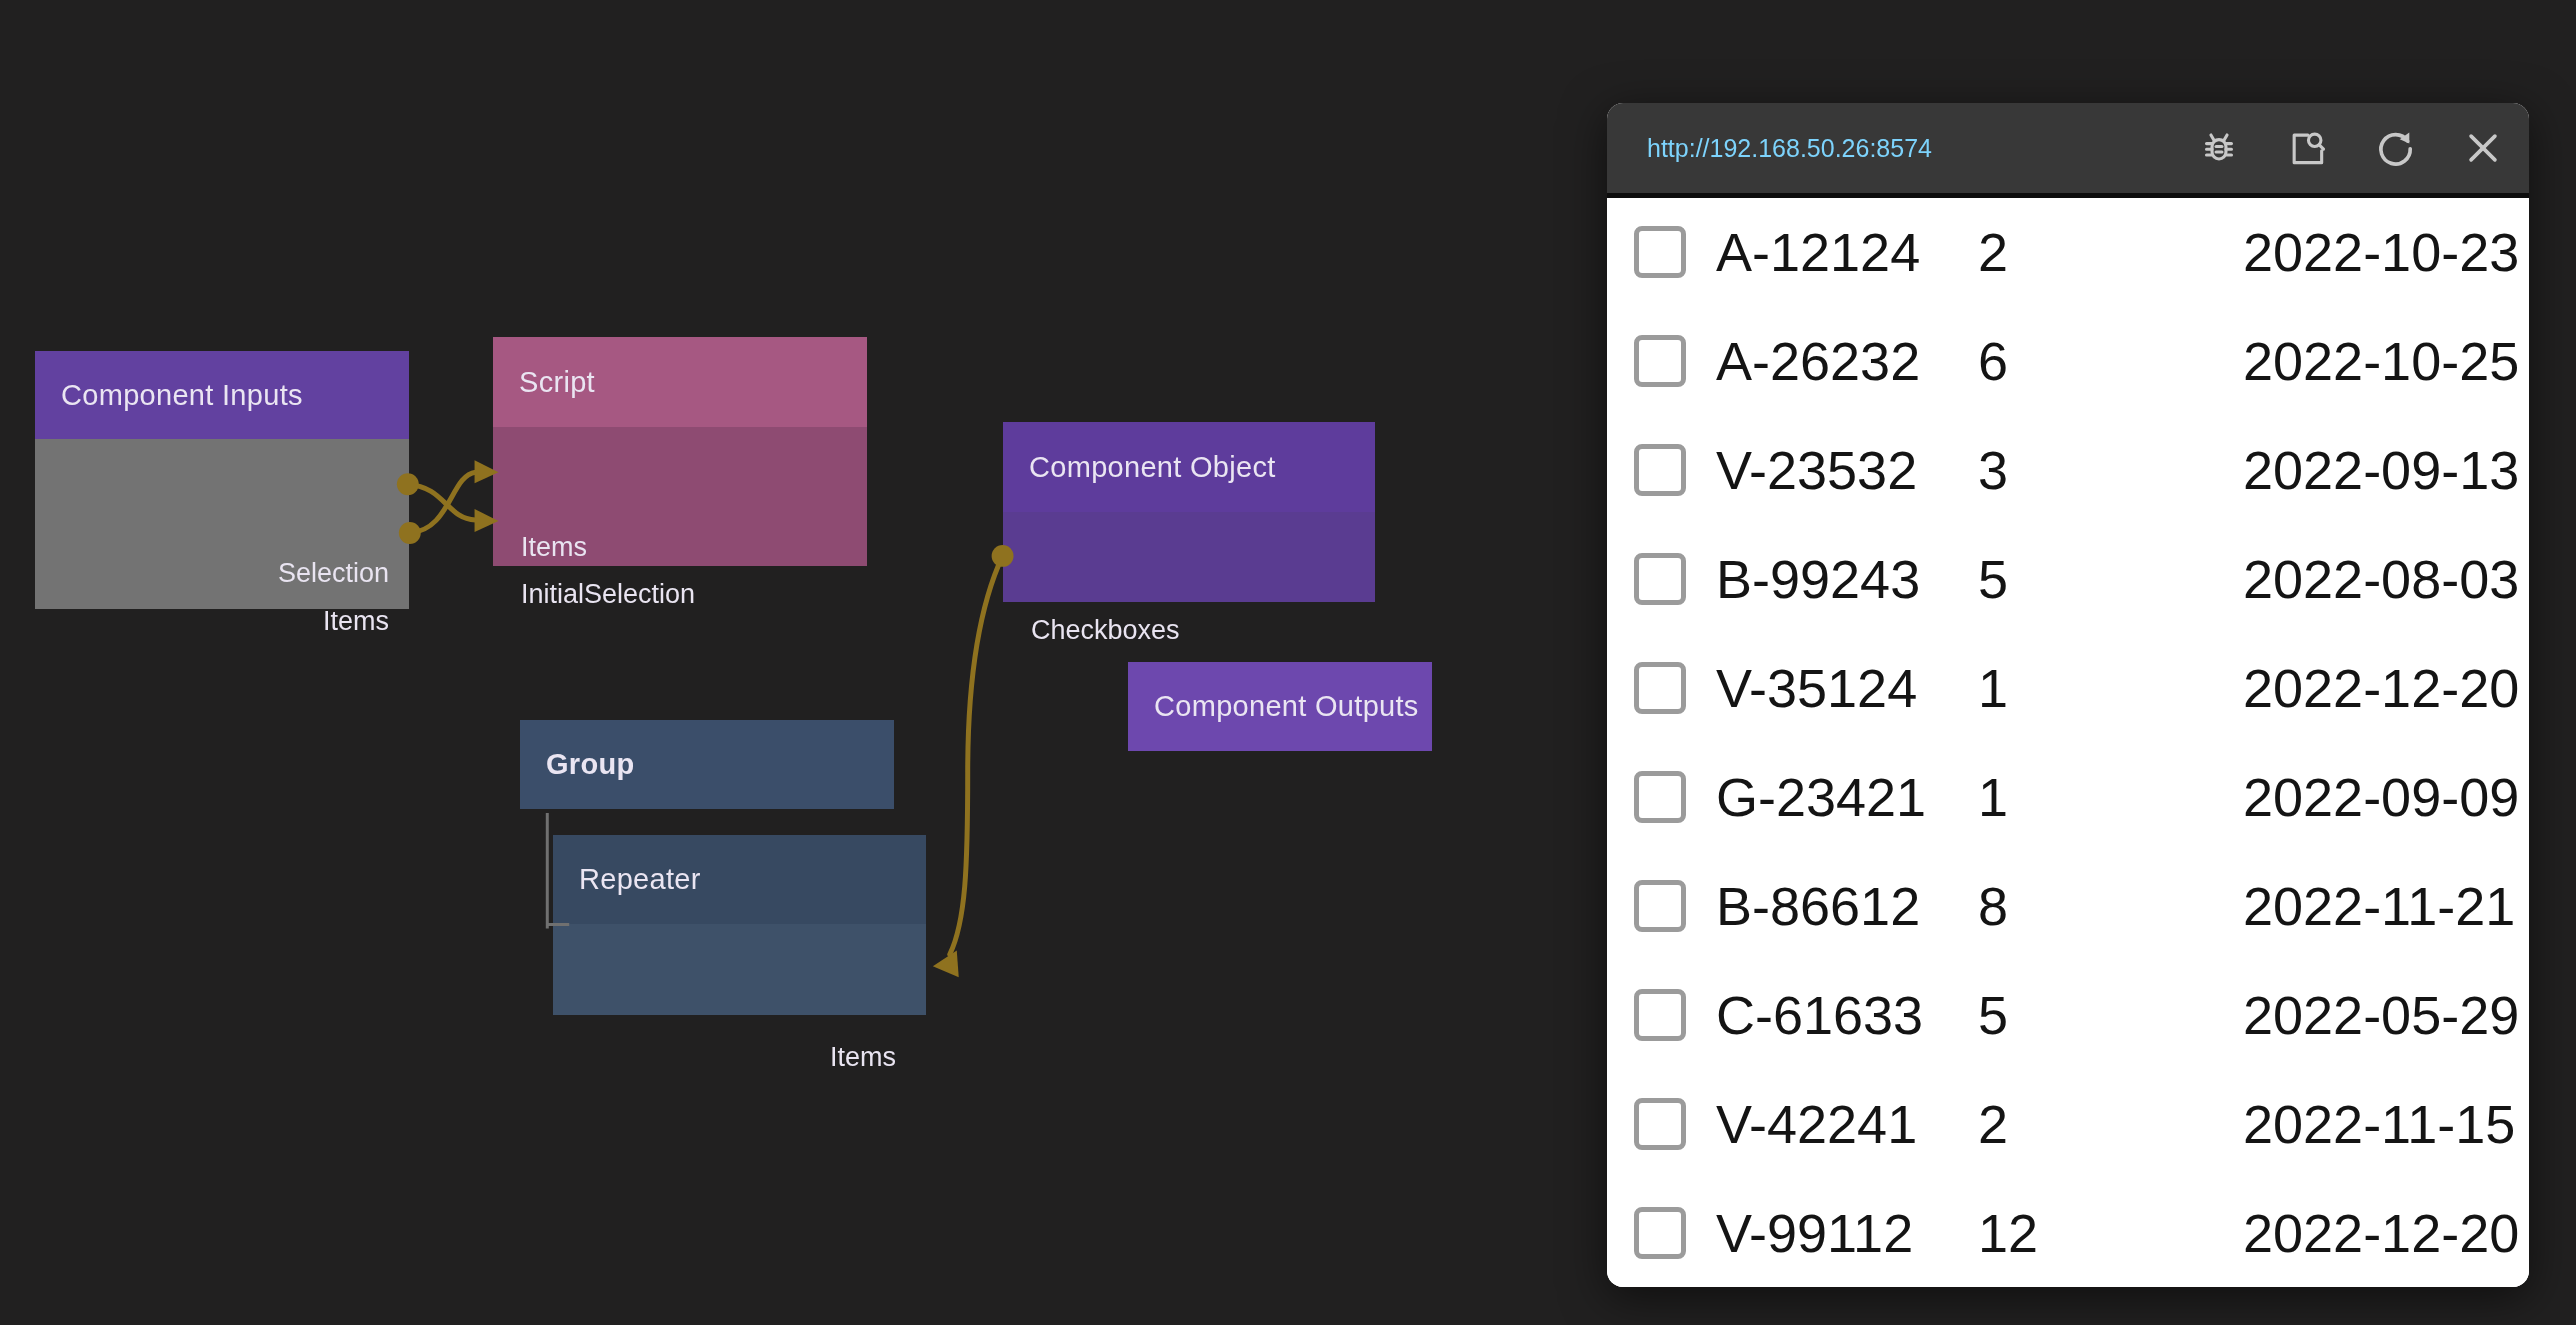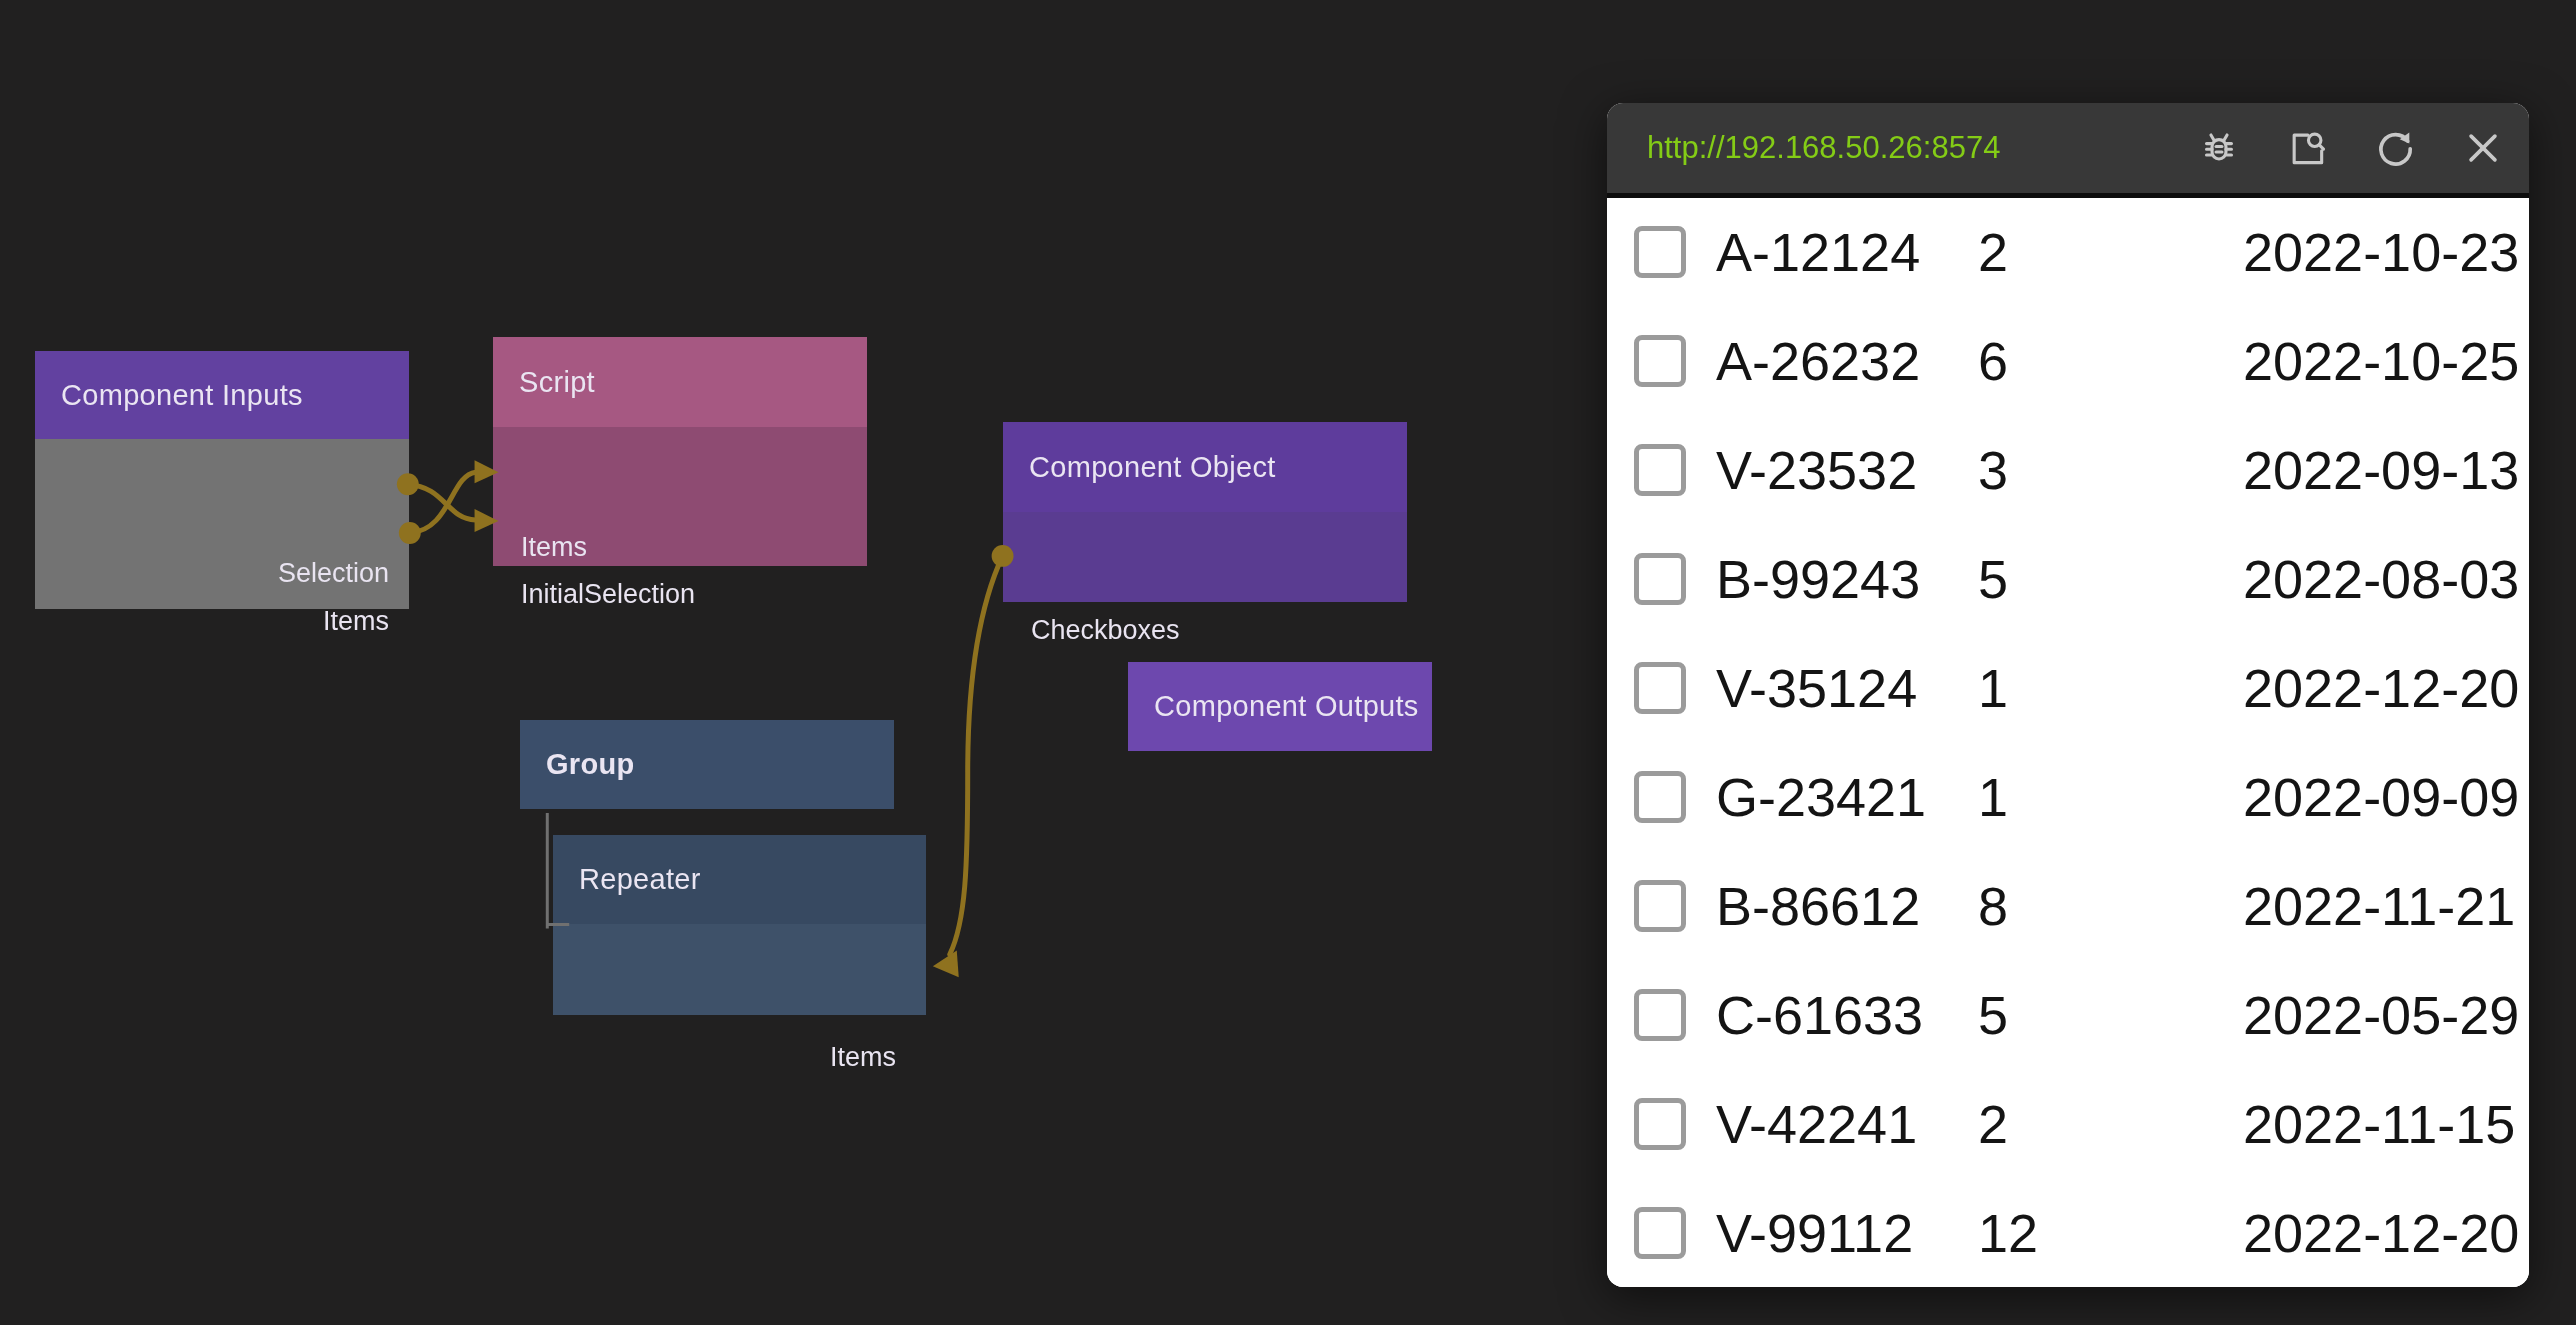--- a/index.html
+++ b/index.html
@@ -17,21 +17,21 @@
   .port.left{left:28px;text-align:left;}
 
   #node-component-inputs{left:35px;top:351px;width:374px;}
   #node-component-inputs .title{height:88px;background:#6241a0;}
   #node-component-inputs .body{height:170px;background:#737373;}
 
   #node-script{left:493px;top:337px;width:374px;}
   #node-script .title{height:90px;background:#a65882;}
   #node-script .body{height:139px;background:#8e4b72;}
 
-  #node-component-object{left:1003px;top:422px;width:404px;}
+  #node-component-object{left:1003px;top:422px;width:372px;}
   #node-component-object .title{height:90px;background:#5e3c9c;}
   #node-component-object .body{height:90px;background:#5a3c91;}
 
   #node-component-outputs{left:1128px;top:662px;width:304px;}
   #node-component-outputs .title{height:89px;background:#6d48ae;}
 
   #node-group{left:520px;top:720px;width:374px;font-weight:bold;}
   #node-group .title{height:89px;background:#3b4e6a;}
 
   #node-repeater{left:553px;top:835px;width:373px;}
@@ -39,21 +39,21 @@
   #node-repeater .body{height:91px;background:#3e5169;}
 
   #wires{position:absolute;inset:0;pointer-events:none;}
 
   
   #preview-panel{position:absolute;left:1607px;top:103px;width:922px;height:1184px;
       border-radius:16px;overflow:hidden;background:#ffffff;
       box-shadow:0 10px 45px rgba(0,0,0,.55);}
   #preview-header{height:90px;background:#383838;display:flex;align-items:center;
       border-bottom:5px solid #0d0d0d;}
-  #preview-url{margin-left:40px;font-size:31px;color:#84cc16;flex:1;white-space:nowrap;}
+  #preview-url{margin-left:40px;font-size:25px;color:#7dd3fc;flex:1;white-space:nowrap;}
   .toolbar{display:flex;align-items:center;gap:44px;margin-right:24px;}
   .tool-icon{width:44px;height:44px;display:block;cursor:pointer;}
   .tool-icon svg{width:44px;height:44px;display:block;}
 
   #preview-body{position:absolute;top:95px;bottom:0;left:0;right:0;background:#fff;
       display:flex;flex-direction:column;}
   .row{flex:1;display:flex;align-items:center;color:#141414;font-size:54px;}
   .row .cbx{width:52px;height:52px;margin-left:27px;border:5px solid #9b9b9b;
       border-radius:8px;background:#fff;box-sizing:border-box;cursor:pointer;}
   .row .cell-id{margin-left:30px;width:262px;}

